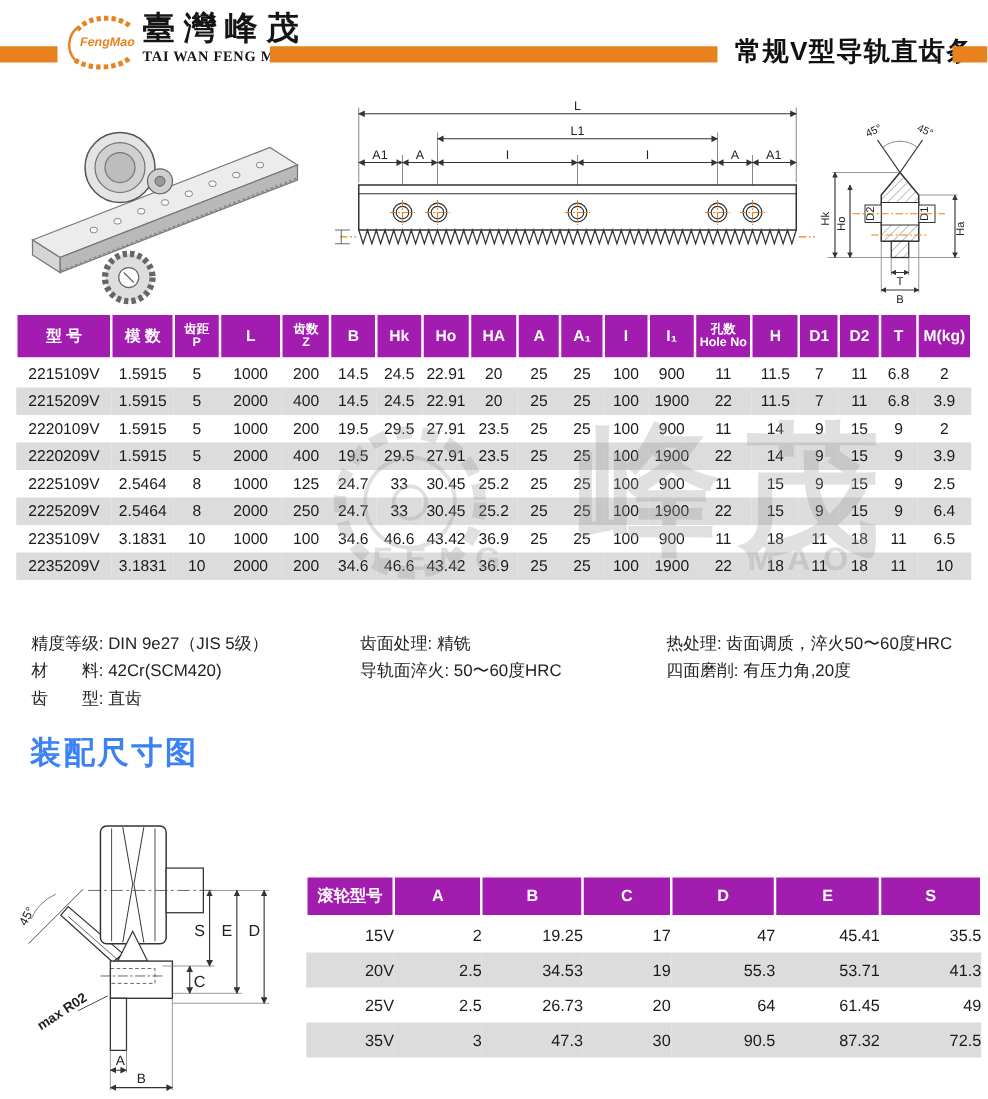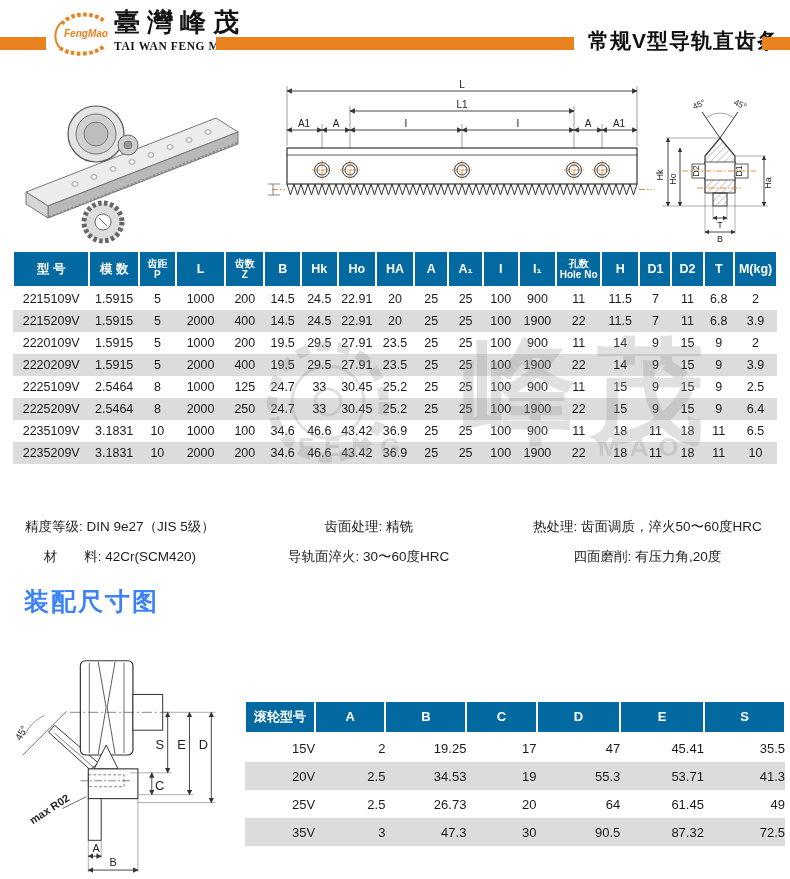--- a/index.html
+++ b/index.html
@@ -17,36 +17,36 @@
   .company{position:absolute;left:114px;top:2px;width:180px;}
   .company-cn{font-family:"Liberation Serif",serif;font-weight:bold;font-size:26px;letter-spacing:7px;color:#151515;line-height:30px;white-space:nowrap;}
   .company-en{font-family:"Liberation Serif",serif;font-weight:bold;font-size:11.5px;letter-spacing:0.6px;color:#151515;margin-top:2px;white-space:nowrap;}
   .page-title{position:absolute;left:588px;top:21px;font-size:21px;font-weight:bold;letter-spacing:1px;color:#111;white-space:nowrap;}
   
   .drawing{position:absolute;}
   svg text{font-family:"Liberation Sans",sans-serif;}
   
   .main-table-wrap{position:absolute;top:250px;left:12px;width:766px;}
   table{border-collapse:collapse;width:100%;table-layout:fixed;}
-  th{background:#0369a1;color:#fff;font-weight:bold;border:2px solid #fff;
+  th{background:#a21caf;color:#fff;font-weight:bold;border:2px solid #fff;
      padding:2px 0;font-size:12.5px;height:30px;vertical-align:middle;text-align:center;line-height:1.15;}
   th.two-line{font-size:10px;}
   th .l{display:block;}
   td{text-align:center;font-size:12.5px;padding:3px 0;color:#1b1b1b;height:16px;}
   tr.alt td{background:#DCDCDC;}
   
   .watermark{position:absolute;top:330px;left:250px;width:480px;height:148px;
              opacity:0.30;pointer-events:none;z-index:4;color:#9a9a9a;}
   .wm-cn{position:absolute;left:212px;top:-14px;font-size:114px;font-weight:bold;letter-spacing:14px;white-space:nowrap;}
   .wm-en1{position:absolute;left:48px;top:102px;font-size:26px;font-weight:bold;letter-spacing:10px;}
   .wm-en2{position:absolute;left:348px;top:102px;font-size:26px;font-weight:bold;letter-spacing:10px;}
   
   .notes{position:absolute;top:506px;left:0;width:790px;height:62px;font-size:13.5px;}
   .note-group{position:absolute;top:0;}
-  .note-group p{margin:12px 0 4px 0;white-space:nowrap;color:#222;text-align:center;}
+  .note-group p{margin:0 0 4px 0;white-space:nowrap;color:#222;}
   .ng1{left:25px;}
   .ng2{left:288px;}
   .ng3{left:533px;}
   
   .section-heading{position:absolute;top:585px;left:24px;color:#3b82f6;font-size:25px;font-weight:bold;letter-spacing:2px;}
   
   .roller-table-wrap{position:absolute;top:700px;left:244px;width:542px;}
   .roller-table-wrap th{height:26px;font-size:13px;}
   .roller-table-wrap td{font-size:13px;padding:6px 0;text-align:right;}
 </style>
@@ -491,24 +491,25 @@
   </svg>
   <div class="wm-cn">峰茂</div>
   <div class="wm-en1">FENG</div>
   <div class="wm-en2">MAO</div>
 </div>
 
 <div class="notes">
   <div class="note-group ng1">
     <p>精度等级: DIN 9e27（JIS 5级）</p>
     <p>材　　料: 42Cr(SCM420)</p>
+    <p>齿　　型: 直齿</p>
   </div>
   <div class="note-group ng2">
     <p>齿面处理: 精铣</p>
-    <p>导轨面淬火: 30〜60度HRC</p>
+    <p>导轨面淬火: 50〜60度HRC</p>
   </div>
   <div class="note-group ng3">
     <p>热处理: 齿面调质，淬火50〜60度HRC</p>
     <p>四面磨削: 有压力角,20度</p>
   </div>
 </div>
 
 <div class="section-heading">装配尺寸图</div>
 
 <svg class="drawing" style="left:10px;top:628px;" width="230" height="250" viewBox="0 0 230 252">

